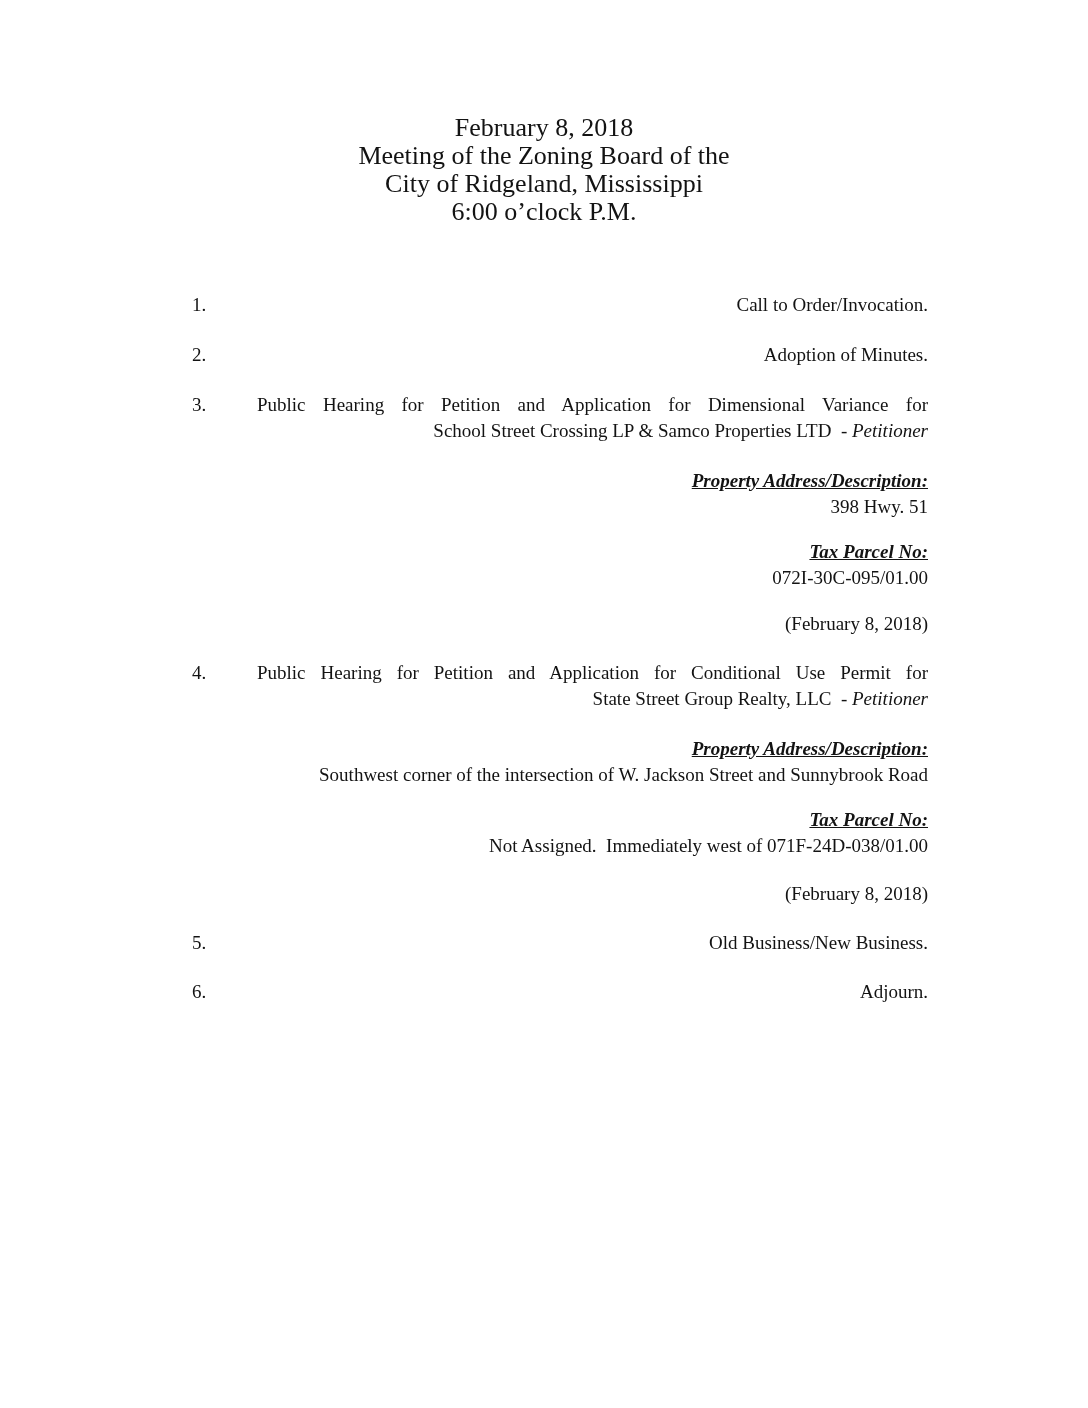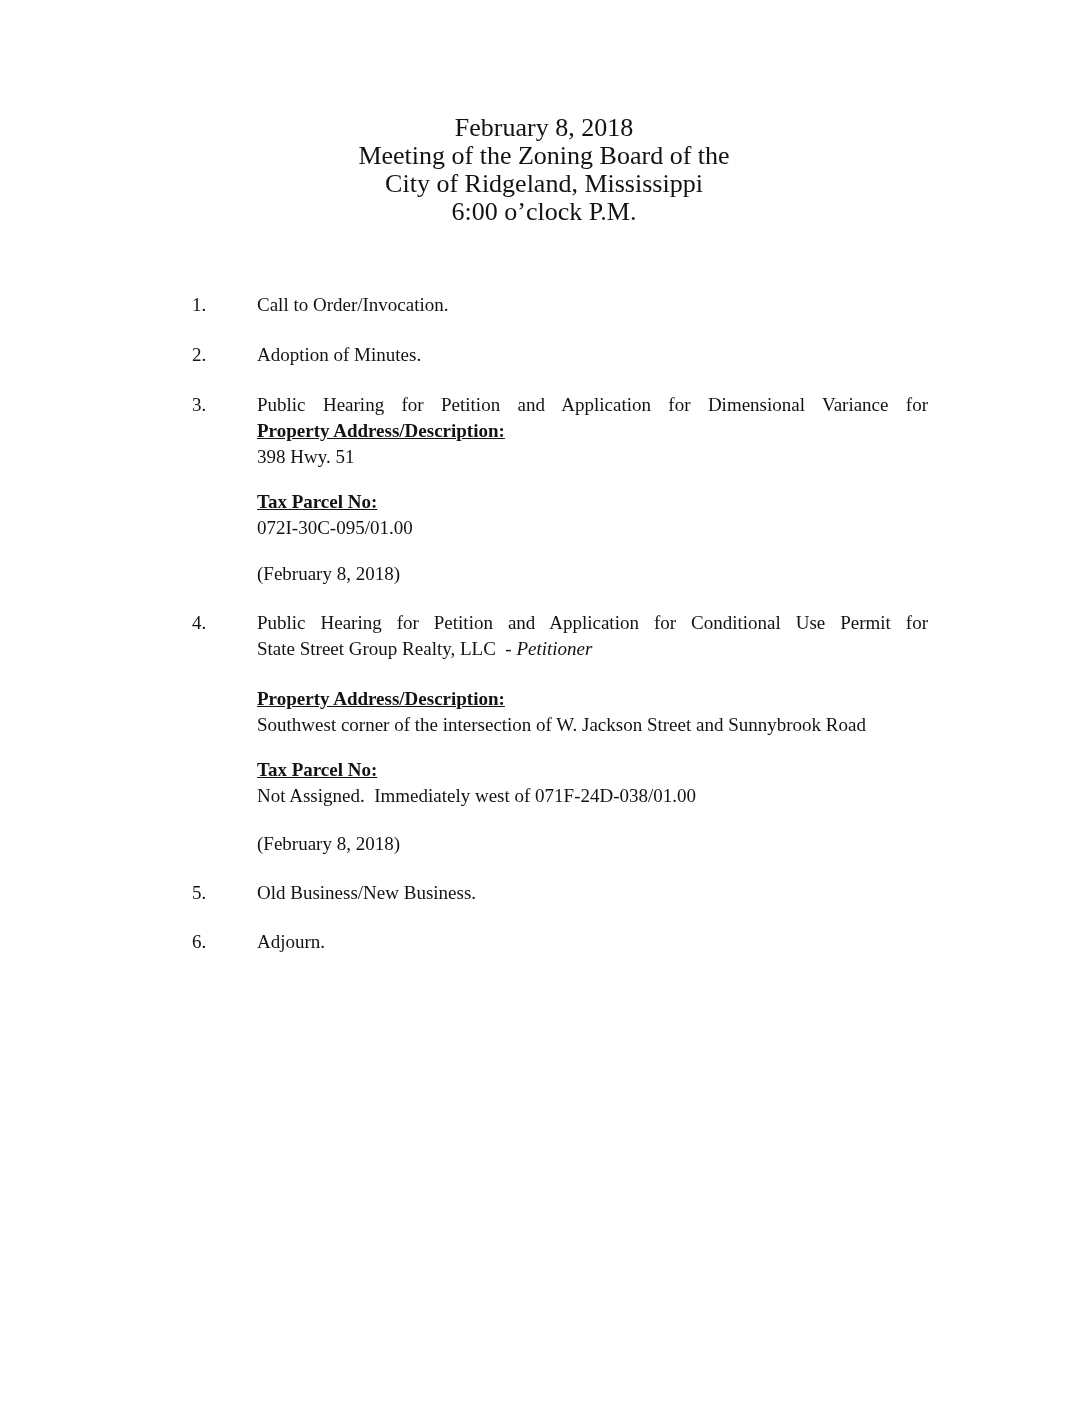--- a/index.html
+++ b/index.html
@@ -26,25 +26,26 @@
   .agenda {
     margin: 66px 0 0 192px;
     width: 740px;
     font-size: 19px;
     line-height: 26px;
   }
   .item { display: flex; }
   .item .num { flex: 0 0 65px; width: 65px; }
   .item .body { width: 671px; }
   .mb { margin-bottom: 24px; }
-  p { margin: 0; }
+  p { margin: 0; text-align: right; }
   .line2 { margin-bottom: 24px; }
   .just { text-align: justify; text-align-last: justify; }
   .detail-label {
     font-weight: bold;
+    font-style: italic;
     text-decoration: underline;
   }
   .detail-value { white-space: pre; margin-bottom: 19px; }
   .pet-sep { white-space: pre; }
   .pet { font-style: italic; }
   .date-note { margin-bottom: 23px; }
 </style>
 </head>
 <body>
 
@@ -70,20 +71,23 @@
       <span class="num">2.</span>
       <div class="body">
         <p>Adoption of Minutes.</p>
       </div>
     </div>
 
     <div class="item">
       <span class="num">3.</span>
       <div class="body">
         <p class="just">Public Hearing for Petition and Application for Dimensional Variance for</p>
+        <p class="line2">
+          <span>School Street Crossing LP &amp; Samco Properties LTD</span><span class="pet-sep">  - </span><span class="pet">Petitioner</span>
+        </p>
         <div>
           <p class="detail-label">Property Address/Description:</p>
           <p class="detail-value">398 Hwy. 51</p>
         </div>
         <div>
           <p class="detail-label">Tax Parcel No:</p>
           <p class="detail-value" style="margin-bottom:20px;">072I-30C-095/01.00</p>
         </div>
         <p class="date-note">(February 8, 2018)</p>
       </div>

